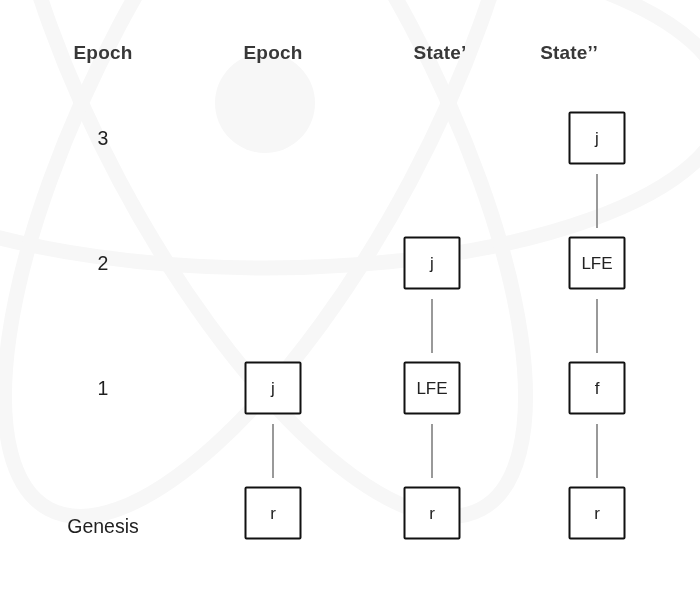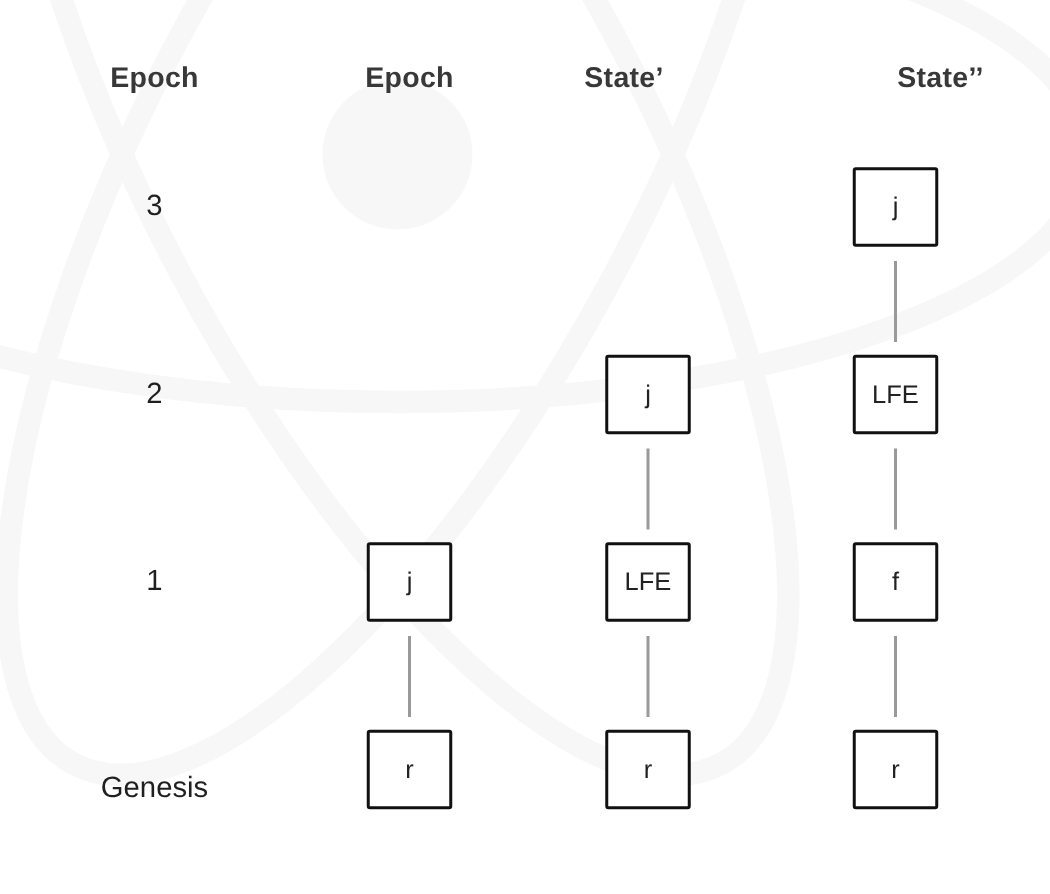--- a/index.html
+++ b/index.html
@@ -34,22 +34,22 @@
     <g fill="none" stroke="#f7f7f7" stroke-width="15">
       <ellipse cx="265" cy="103" rx="460" ry="165"></ellipse>
       <ellipse cx="265" cy="103" rx="460" ry="165" transform="rotate(62 265 103)"></ellipse>
       <ellipse cx="265" cy="103" rx="460" ry="165" transform="rotate(118 265 103)"></ellipse>
     </g>
     <circle cx="265" cy="103" r="50" fill="#f7f7f7"></circle>
   </svg>
 
   <div class="hdr" style="left:103px">Epoch</div>
   <div class="hdr" style="left:273px">Epoch</div>
-  <div class="hdr" style="left:416px">State’</div>
-  <div class="hdr" style="left:627px">State’’</div>
+  <div class="hdr" style="left:440px">State’</div>
+  <div class="hdr" style="left:569px">State’’</div>
 
   <div class="rowlbl" style="top:138px">3</div>
   <div class="rowlbl" style="top:263px">2</div>
   <div class="rowlbl" style="top:388px">1</div>
   <div class="rowlbl" style="top:526px">Genesis</div>
 
   <div id="graph-layer">
       <div class="edge" style="left: 273px; top: 423.5px; height: 54px;"></div>
       <div class="edge" style="left: 432px; top: 298.5px; height: 54px;"></div>
       <div class="edge" style="left: 432px; top: 423.5px; height: 54px;"></div>

